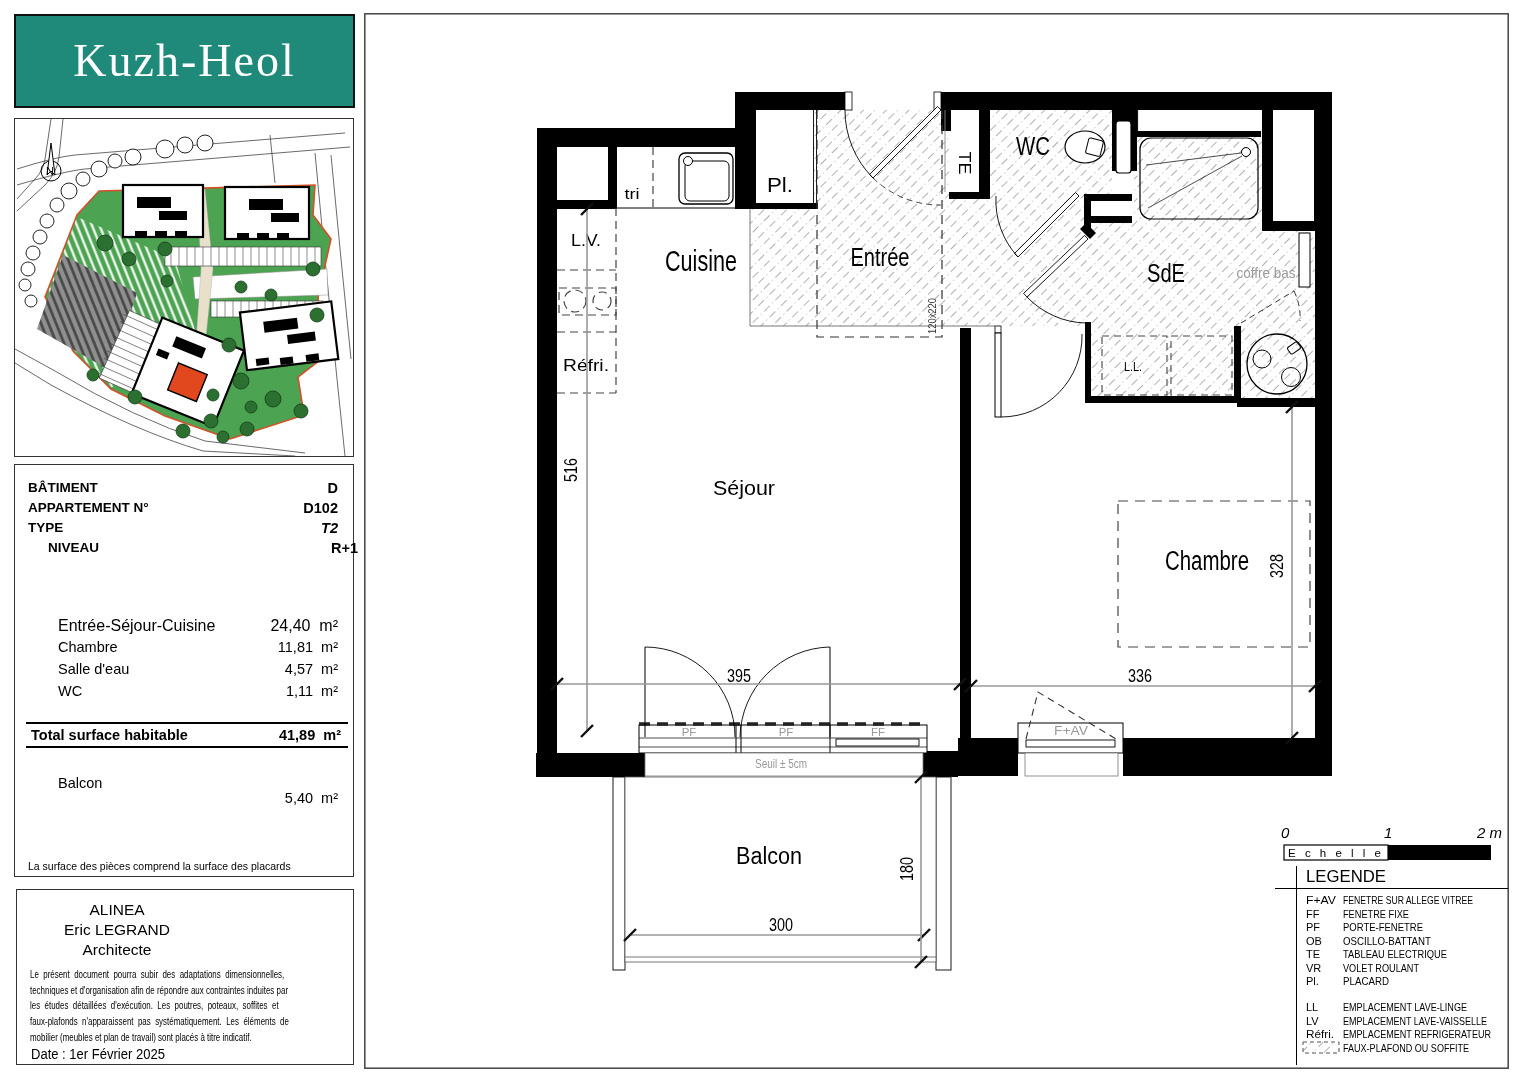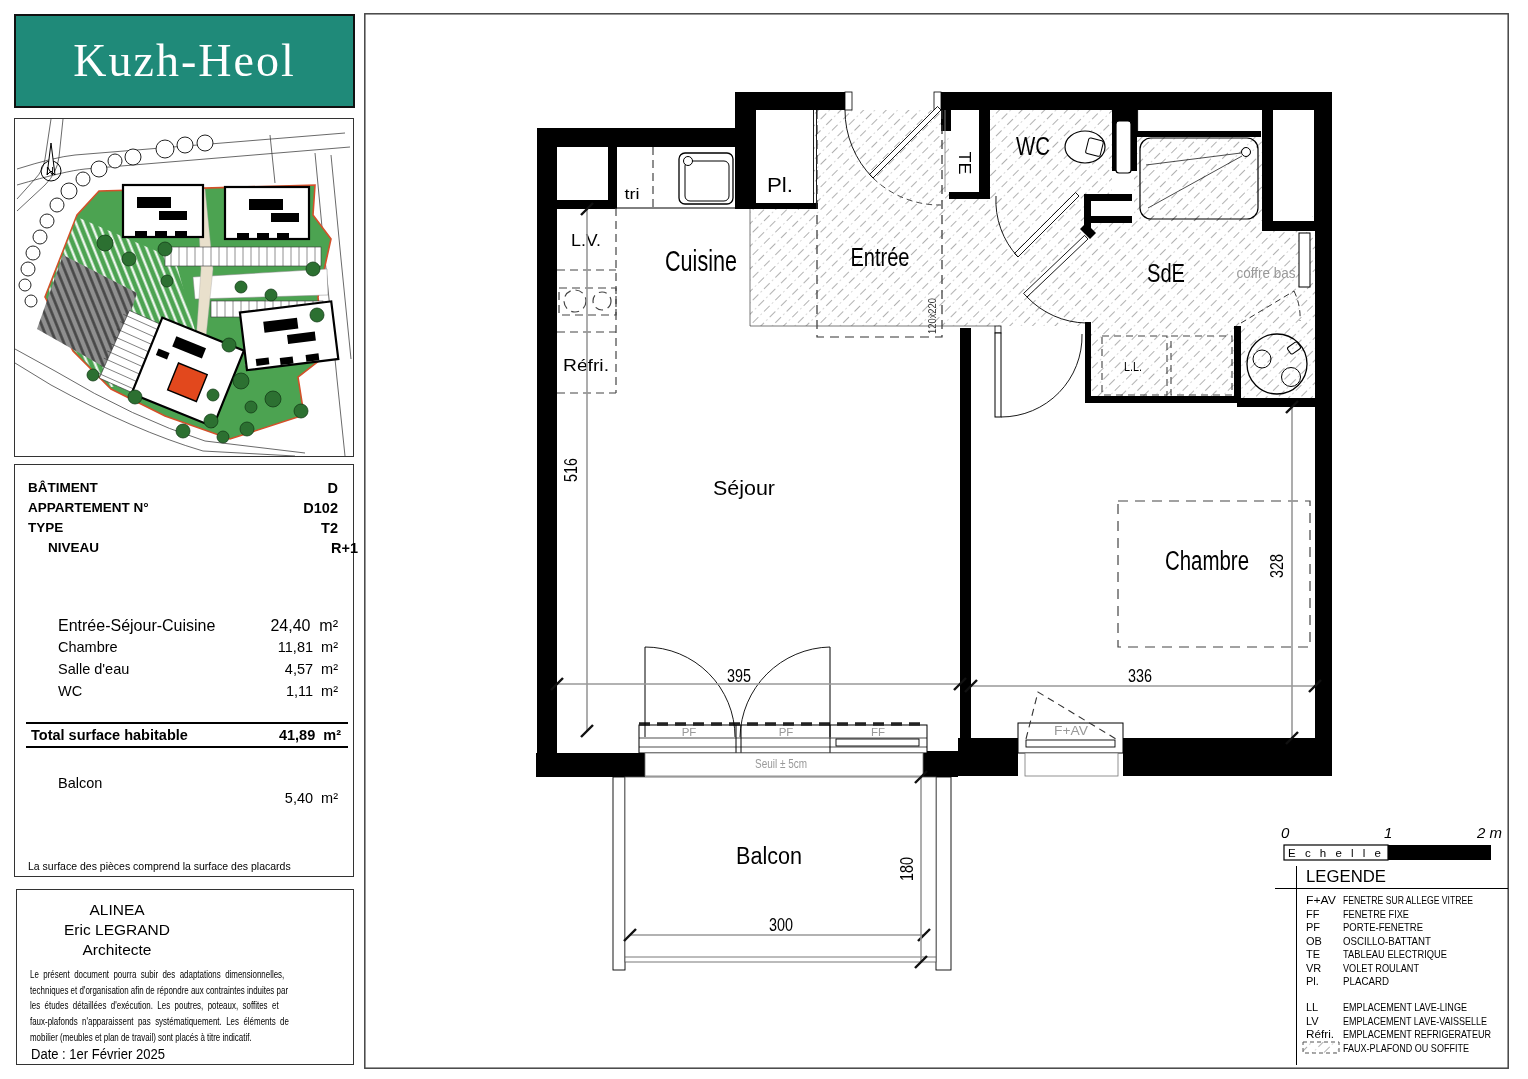--- a/index.html
+++ b/index.html
@@ -185,21 +185,21 @@
   </g>
 </svg>
 </div>
 
 <div class="abs" style="left:14px;top:464px;width:338px;height:411px;border:1px solid #333;font-size:13.5px;">
 
   <div class="abs" style="left:13px;top:15px;width:310px;font-weight:bold;">BÂTIMENT<span style="float:right;font-size:14.5px;">D</span></div>
 
   <div class="abs" style="left:13px;top:35px;width:310px;font-weight:bold;">APPARTEMENT N°<span style="float:right;font-size:14.5px;">D102</span></div>
 
-  <div class="abs" style="left:13px;top:55px;width:310px;font-weight:bold;">TYPE<span style="float:right;font-size:14.5px;">T2</span></div>
+  <div class="abs" style="left:13px;top:55px;width:310px;font-weight:bold;">TYPE<span style="float:right;font-size:14.5px;font-style:italic;">T2</span></div>
 
   <div class="abs" style="left:13px;top:75px;width:310px;font-weight:bold;padding-left:20px;">NIVEAU<span style="float:right;font-size:14.5px;">R+1</span></div>
 
   <div class="abs" style="left:43px;top:152px;width:280px;font-size:16px;">Entrée-Séjour-Cuisine<span style="float:right;">24,40&nbsp;&nbsp;m²</span></div>
   <div class="abs" style="left:43px;top:174px;width:280px;font-size:14.5px;">Chambre<span style="float:right;">11,81&nbsp;&nbsp;m²</span></div>
   <div class="abs" style="left:43px;top:196px;width:280px;font-size:14.5px;">Salle d'eau<span style="float:right;text-align:right;">4,57&nbsp;&nbsp;m²</span></div>
   <div class="abs" style="left:43px;top:218px;width:280px;font-size:14.5px;">WC<span style="float:right;">1,11&nbsp;&nbsp;m²</span></div>
 
   <div class="abs" style="left:11px;top:257px;width:322px;border-top:2px solid #000;"></div>
   <div class="abs" style="left:16px;top:262px;width:310px;font-size:14.5px;font-weight:bold;">Total surface habitable<span style="float:right;">41,89&nbsp;&nbsp;m²</span></div>

